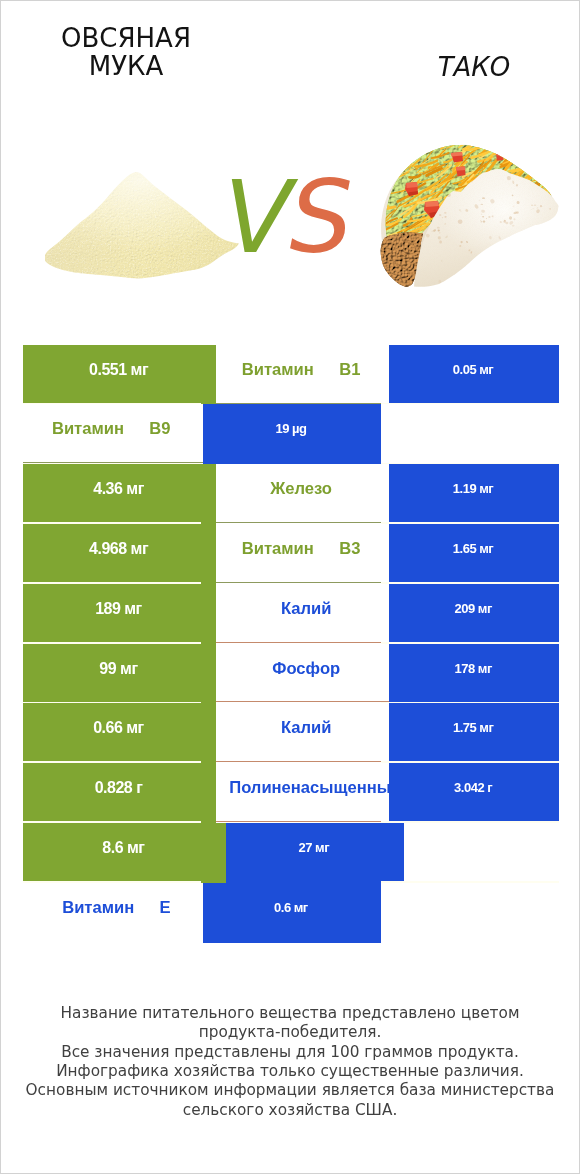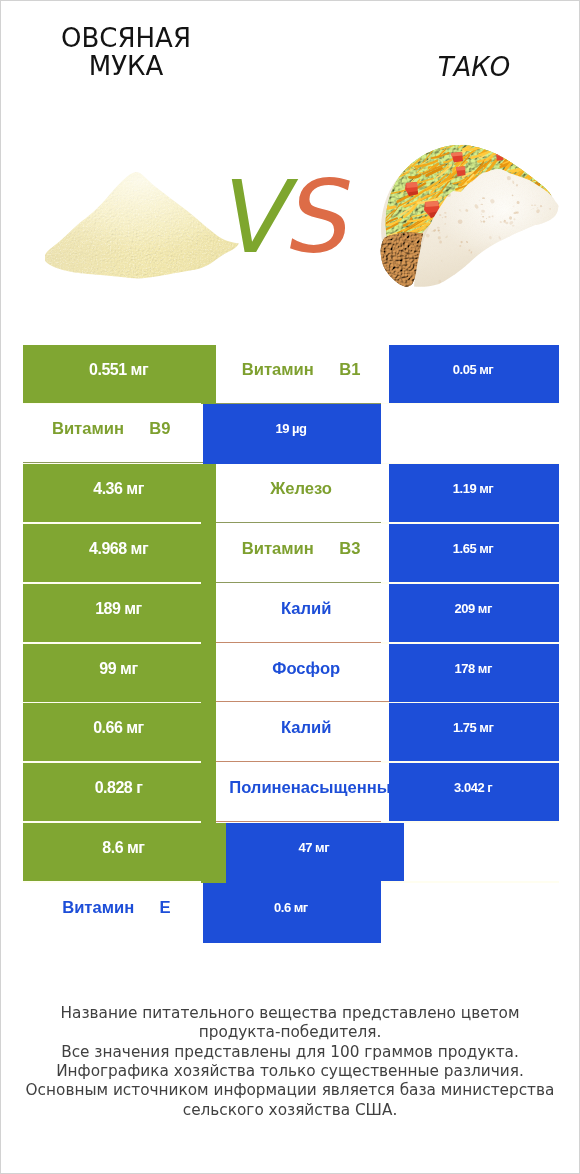--- a/index.html
+++ b/index.html
@@ -808,21 +808,21 @@
               <span>&nbsp;жиры</span>
             </div>
           </div>
         </div>
         <div class="cell c-right">3.042 г</div>
         <div class="gapline"></div>
         <div class="gapline r"></div>
       </div>
       <div class="row win-right">
         <div class="cell c-left">8.6 мг</div>
-        <div class="cell c-right">47 мг</div>
+        <div class="cell c-right">27 мг</div>
         <div class="gapline"></div>
         <div class="gapline r"></div>
       </div>
       <div class="row win-right">
         <div class="cell c-mid">
           <div class="inner">
             <div class="wrapw">
               <span>Витамин</span>
               <span>&nbsp;E</span>
             </div>

